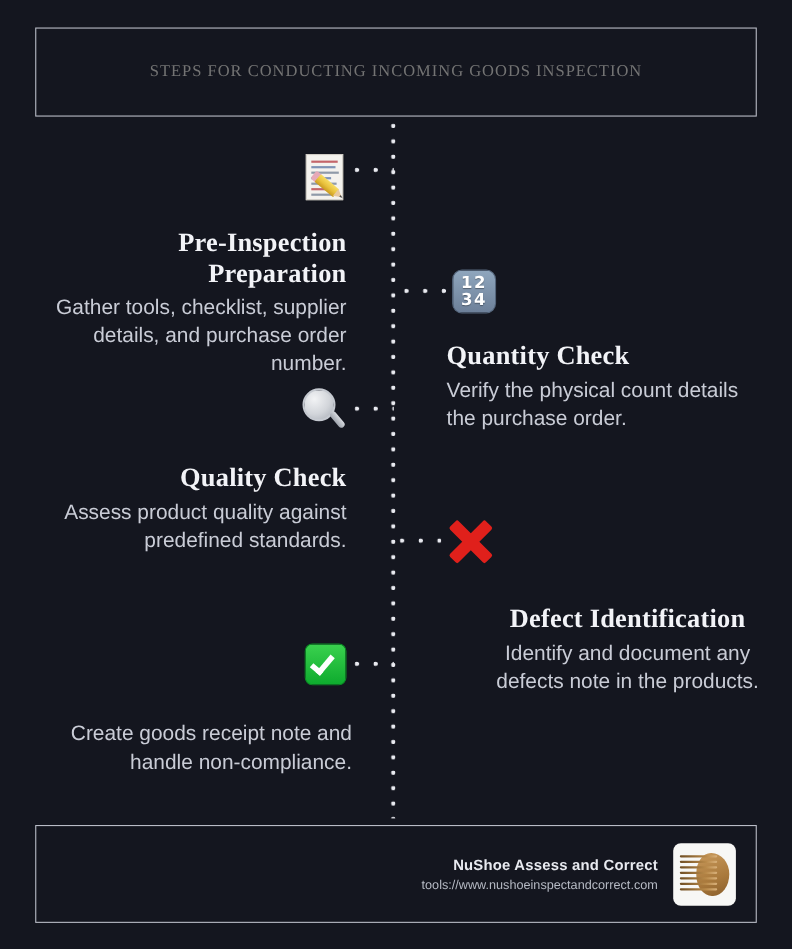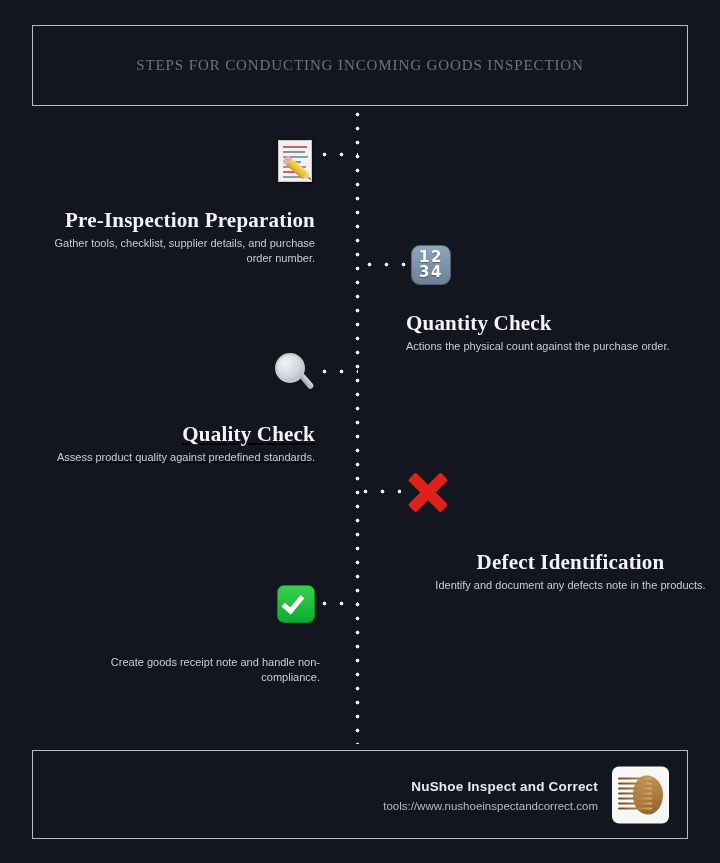--- a/index.html
+++ b/index.html
@@ -64,29 +64,29 @@
     background-repeat: repeat-x;
   }
 
   
   .step-text {
     position: absolute;
   }
   .step-title {
     font-family: "Liberation Serif", serif;
     font-weight: 700;
-    font-size: 21px;
+    font-size: 24px;
     color: #f2f3f7;
     line-height: 1.15;
     margin: 0 0 4px 0;
     letter-spacing: 0.2px;
   }
   .step-desc {
     font-family: "Liberation Sans", sans-serif;
-    font-size: 11px;
+    font-size: 19px;
     color: #c9ccd6;
     line-height: 1.35;
     margin: 0;
   }
   .align-right { text-align: right; }
   .align-left  { text-align: left; }
 
   
   .icon-wrap {
     position: absolute;
@@ -319,32 +319,32 @@
   <div class="icon-wrap" style="left:411px; top:245px; width:40px; height:40px;">
     <div class="numbers-icon">
       <div class="numbers-row">12</div>
       <div class="numbers-row">34</div>
     </div>
   </div>
   <div class="connector" style="left:367px; top:262px; width:40px;"></div>
 
   <div class="step-text align-left" style="left:406px; top:311px; width:280px;">
     <p class="step-title">Quantity Check</p>
-    <p class="step-desc">Actions the physical count against the purchase order.</p>
+    <p class="step-desc">Verify the physical count details the purchase order.</p>
   </div>
 
   <div class="icon-wrap" style="left:274px; top:352px; width:44px; height:44px;">
     <div class="magnifier">
       <div class="mag-lens"></div>
       <div class="mag-handle"></div>
     </div>
   </div>
   <div class="connector" style="left:322px; top:369px; width:36px;"></div>
 
-  <div class="step-text align-right" style="left:55px; top:422px; width:260px;text-decoration:underline;">
+  <div class="step-text align-right" style="left:55px; top:422px; width:260px;">
     <p class="step-title">Quality Check</p>
     <p class="step-desc">Assess product quality against predefined standards.</p>
   </div>
 
   <div class="icon-wrap" style="left:405px; top:469px; width:46px; height:46px;">
     <div class="cross-icon">
       <div class="cross-bar a"></div>
       <div class="cross-bar b"></div>
     </div>
   </div>
@@ -362,21 +362,21 @@
   </div>
   <div class="connector" style="left:322px; top:601px; width:36px;"></div>
 
   <div class="step-text align-right" style="left:60px; top:655px; width:260px;">
     <p class="step-desc">Create goods receipt note and handle non-compliance.</p>
   </div>
 
   <div class="footer-box">
     <div class="footer-content">
       <div class="footer-texts">
-        <p class="footer-brand">NuShoe Inspect and Correct</p>
+        <p class="footer-brand">NuShoe Assess and Correct</p>
         <p class="footer-url">tools://www.nushoeinspectandcorrect.com</p>
       </div>
       <div class="footer-logo">
         <div class="logo-inner">
           <div class="logo-blob"></div>
           <div class="logo-bristle" style="top:4px;"></div>
           <div class="logo-bristle" style="top:9px;"></div>
           <div class="logo-bristle" style="top:14px;"></div>
           <div class="logo-bristle" style="top:19px;"></div>
           <div class="logo-bristle" style="top:24px;"></div>

